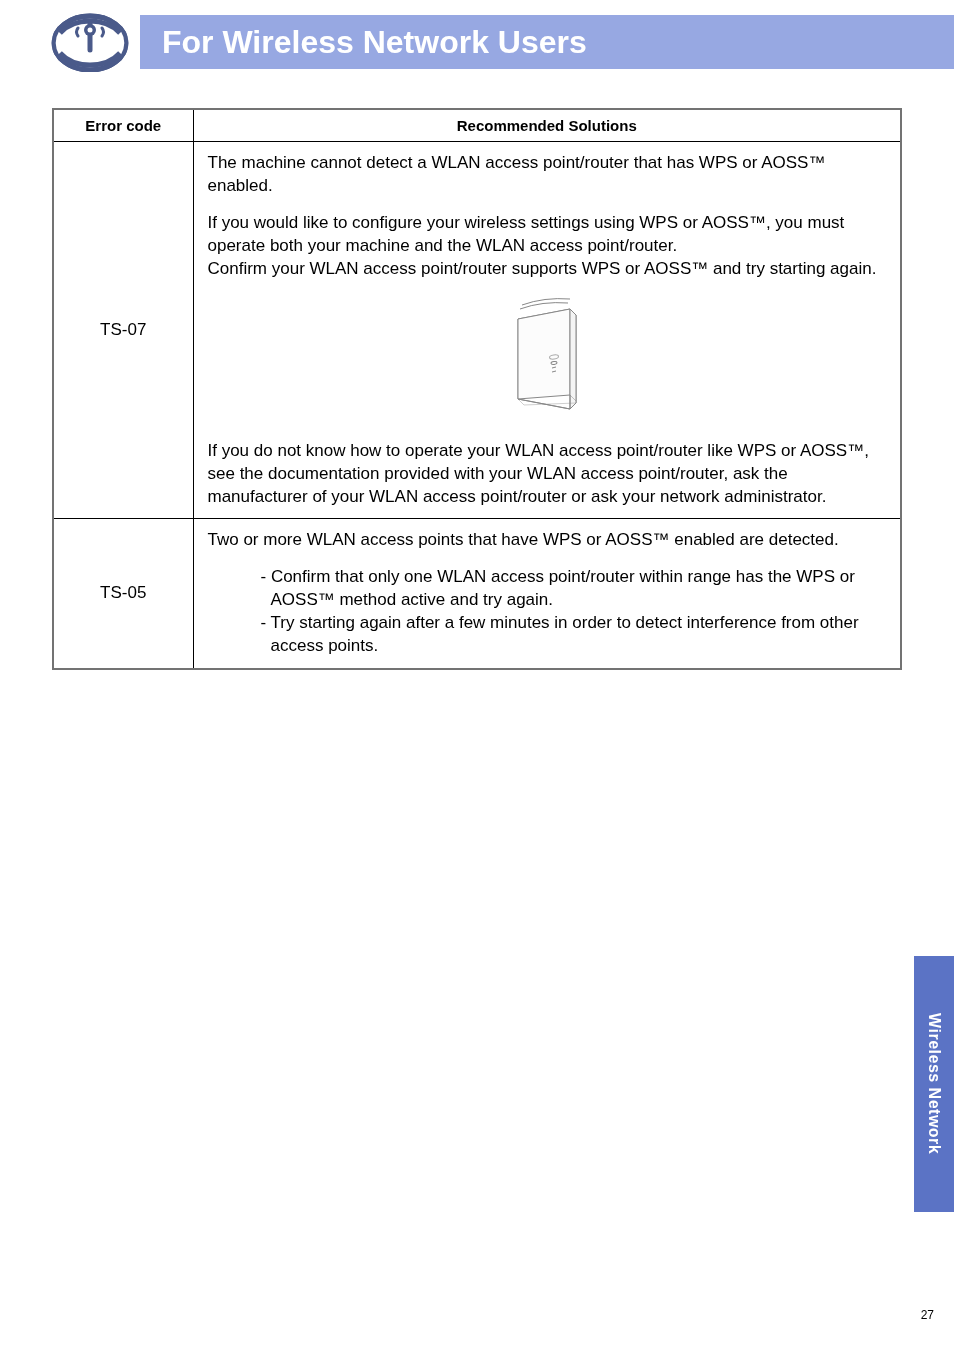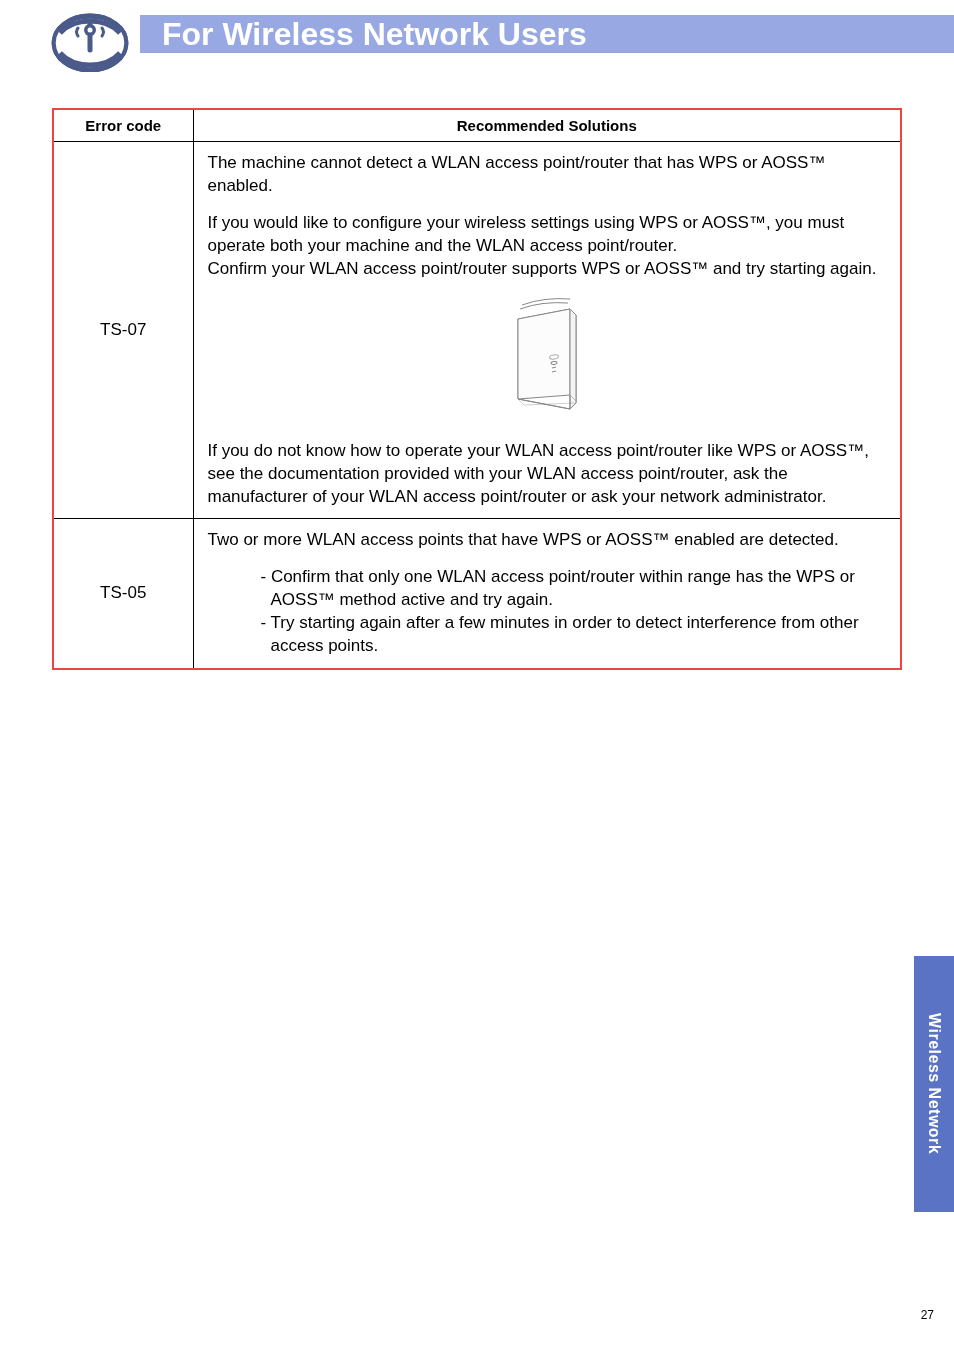--- a/index.html
+++ b/index.html
@@ -5,21 +5,21 @@
     * { margin: 0; padding: 0; box-sizing: border-box; }
     body {
       width: 954px;
       height: 1350px;
       font-family: Arial, Helvetica, sans-serif;
       background: white;
       position: relative;
     }
     .header-bar {
       background: #97a8e2;
-      height: 38px;
+      height: 54px;
       position: absolute;
       left: 140px;
       right: 0;
       top: 15px;
       display: flex;
       align-items: center;
       padding-left: 22px;
     }
     .header-title {
       color: white;
@@ -32,21 +32,21 @@
       left: 50px;
       top: 10px;
       width: 80px;
       height: 62px;
     }
     .content-table {
       position: absolute;
       top: 108px;
       left: 52px;
       right: 52px;
-      border: 2px solid #ef4444;
+      border: 2px solid #737373;
       border-collapse: collapse;
     }
     .content-table th {
       border: 1px solid #000;
       padding: 7px 10px;
       font-size: 15px;
       font-weight: bold;
       text-align: center;
     }
     .content-table td {

